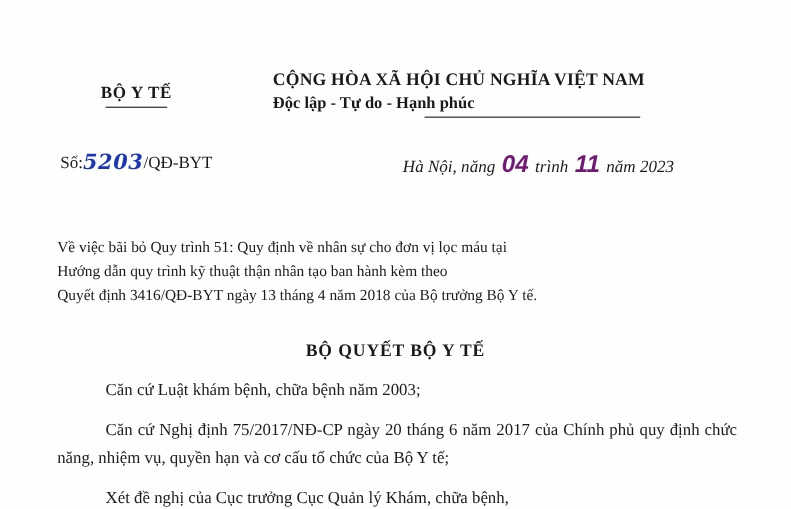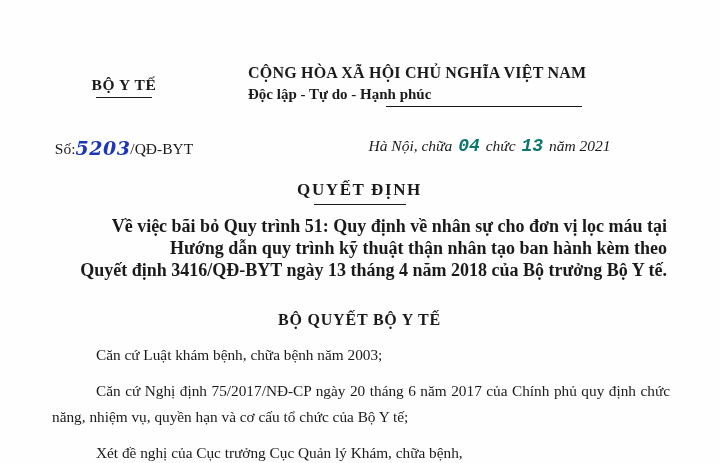--- a/index.html
+++ b/index.html
@@ -92,25 +92,25 @@
     position: relative;
     top: 1px;
   }
   .numline-right {
     flex: 1;
     text-align: center;
     font-size: 15.5px;
     font-style: italic;
   }
   .hw-date {
-    font-family: Liberation Mono, monospace;
-    color: #0f766e;
+    font-family: Liberation Sans, sans-serif;
+    color: #701a75;
     font-weight: bold;
     font-style: italic;
-    font-size: 18px;
+    font-size: 22px;
     padding: 0 2px;
   }
 
   
   .doc-title {
     position: absolute;
     top: 180px;
     left: 0;
     width: 719px;
     text-align: center;
@@ -122,23 +122,23 @@
     width: 92px;
     height: 1.4px;
     background: #1a1a1a;
     margin: 4px auto 0 auto;
   }
   .subject {
     position: absolute;
     top: 215px;
     left: 52px;
     width: 615px;
-    text-align: right;
-    font-size: 18px;
-    font-weight: bold;
+    text-align: left;
+    font-size: 14px;
+    font-weight: normal;
     line-height: 22px;
   }
 
   
   .issuer {
     position: absolute;
     top: 311px;
     left: 0;
     width: 719px;
     text-align: center;
@@ -180,33 +180,29 @@
       <div class="motto">Độc lập - Tự do - Hạnh phúc</div>
       <div class="motto-rule"></div>
     </div>
   </div>
 
   <div class="numline">
     <div class="numline-left">
       <span>Số:</span><span class="handwrite">5203</span><span>/QĐ-BYT</span>
     </div>
     <div class="numline-right">
-      <span>Hà Nội, chữa</span>
+      <span>Hà Nội, năng</span>
       <span class="hw-date">04</span>
-      <span>chức</span>
-      <span class="hw-date">13</span>
+      <span>trình</span>
+      <span class="hw-date">11</span>
       <span>năm</span>
-      <span>2021</span>
-    </div>
-  </div>
-
-  <div class="doc-title">
-    <div>QUYẾT ĐỊNH</div>
-    <div class="title-rule"></div>
-  </div>
+      <span>2023</span>
+    </div>
+  </div>
+
 
   <div class="subject">
     <div>Về việc bãi bỏ Quy trình 51: Quy định về nhân sự cho đơn vị lọc máu tại</div>
     <div>Hướng dẫn quy trình kỹ thuật thận nhân tạo ban hành kèm theo</div>
     <div>Quyết định 3416/QĐ-BYT ngày 13 tháng 4 năm 2018 của Bộ trưởng Bộ Y tế.</div>
   </div>
 
   <div class="issuer">BỘ QUYẾT BỘ Y TẾ</div>
 
   <div class="body">

